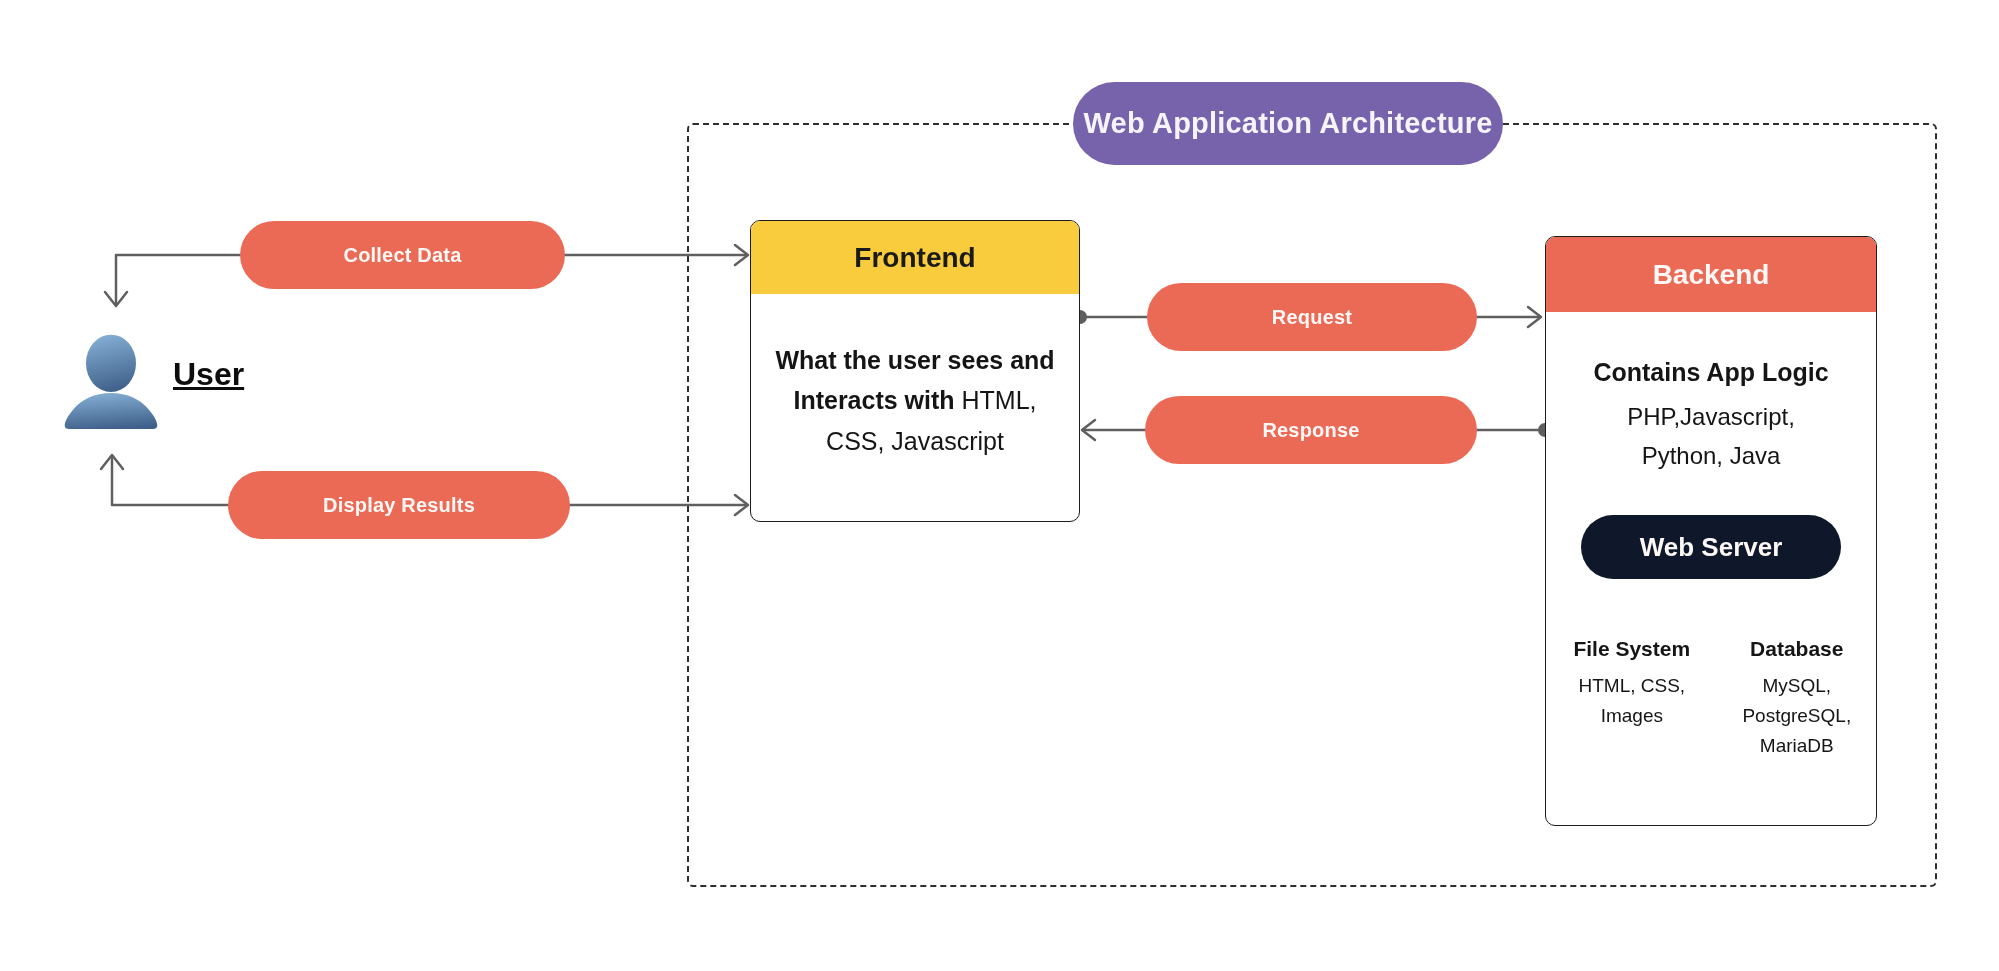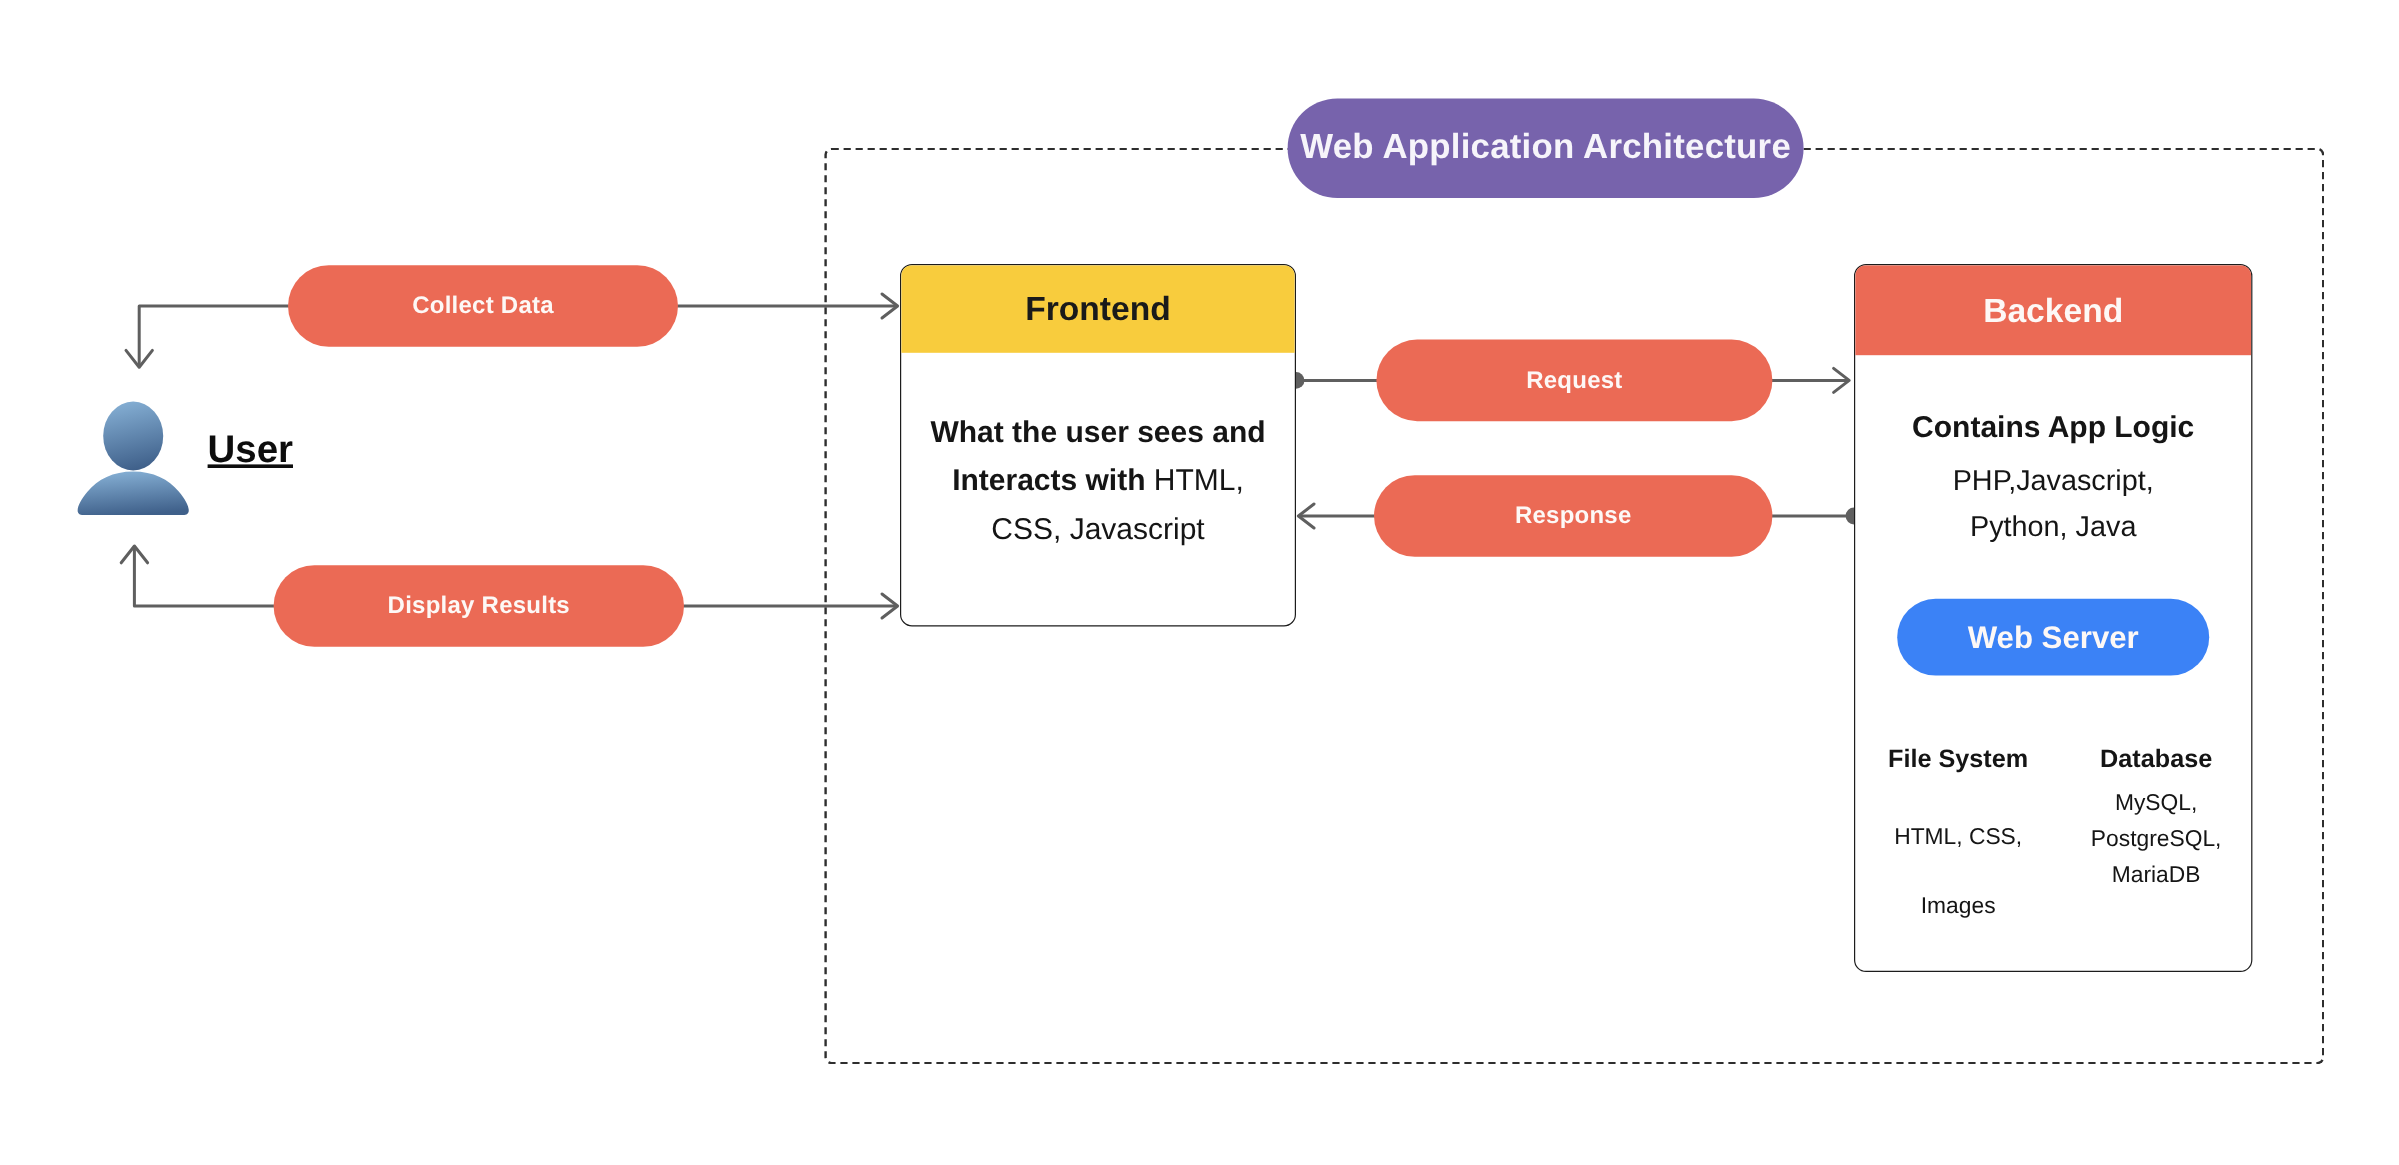--- a/index.html
+++ b/index.html
@@ -86,21 +86,21 @@
     background: #ffffff;
     border: 1.5px solid #1c1c1c;
     border-radius: 10px;
     box-sizing: border-box;
     overflow: hidden;
     z-index: 3;
     display: flex;
     flex-direction: column;
   }
   .card-frontend { left: 750px; top: 220px; width: 330px; height: 302px; }
-  .card-backend  { left: 1545px; top: 220px; width: 332px; height: 590px; }
+  .card-backend  { left: 1545px; top: 236px; width: 332px; height: 590px; }
   .card-header {
     flex: 0 0 auto;
     display: flex;
     align-items: center;
     justify-content: center;
     font-weight: bold;
     font-size: 28px;
   }
   .card-frontend .card-header {
     height: 73px;
@@ -141,40 +141,40 @@
   }
   .app-logic-line {
     font-size: 24px;
     line-height: 39px;
     text-align: center;
   }
   .web-server-pill {
     margin-top: 40px;
     width: 260px;
     height: 64px;
-    background: #3b82f6;
+    background: #0f172a;
     color: #fdf8f6;
     font-size: 26px;
     font-weight: bold;
     display: flex;
     align-items: center;
     justify-content: center;
     border-radius: 999px;
   }
   .backend-columns {
     margin-top: 58px;
     width: 100%;
     display: flex;
   }
   .backend-col {
     display: flex;
     flex-direction: column;
     align-items: center;
   }
-  .col-filesystem { width: 52%; gap: 28px; }
+  .col-filesystem { width: 52%; }
   .col-database   { width: 48%; }
   .col-heading {
     font-size: 21px;
     font-weight: bold;
     margin-bottom: 10px;
   }
   .col-line {
     font-size: 19px;
     line-height: 30px;
     text-align: center;

